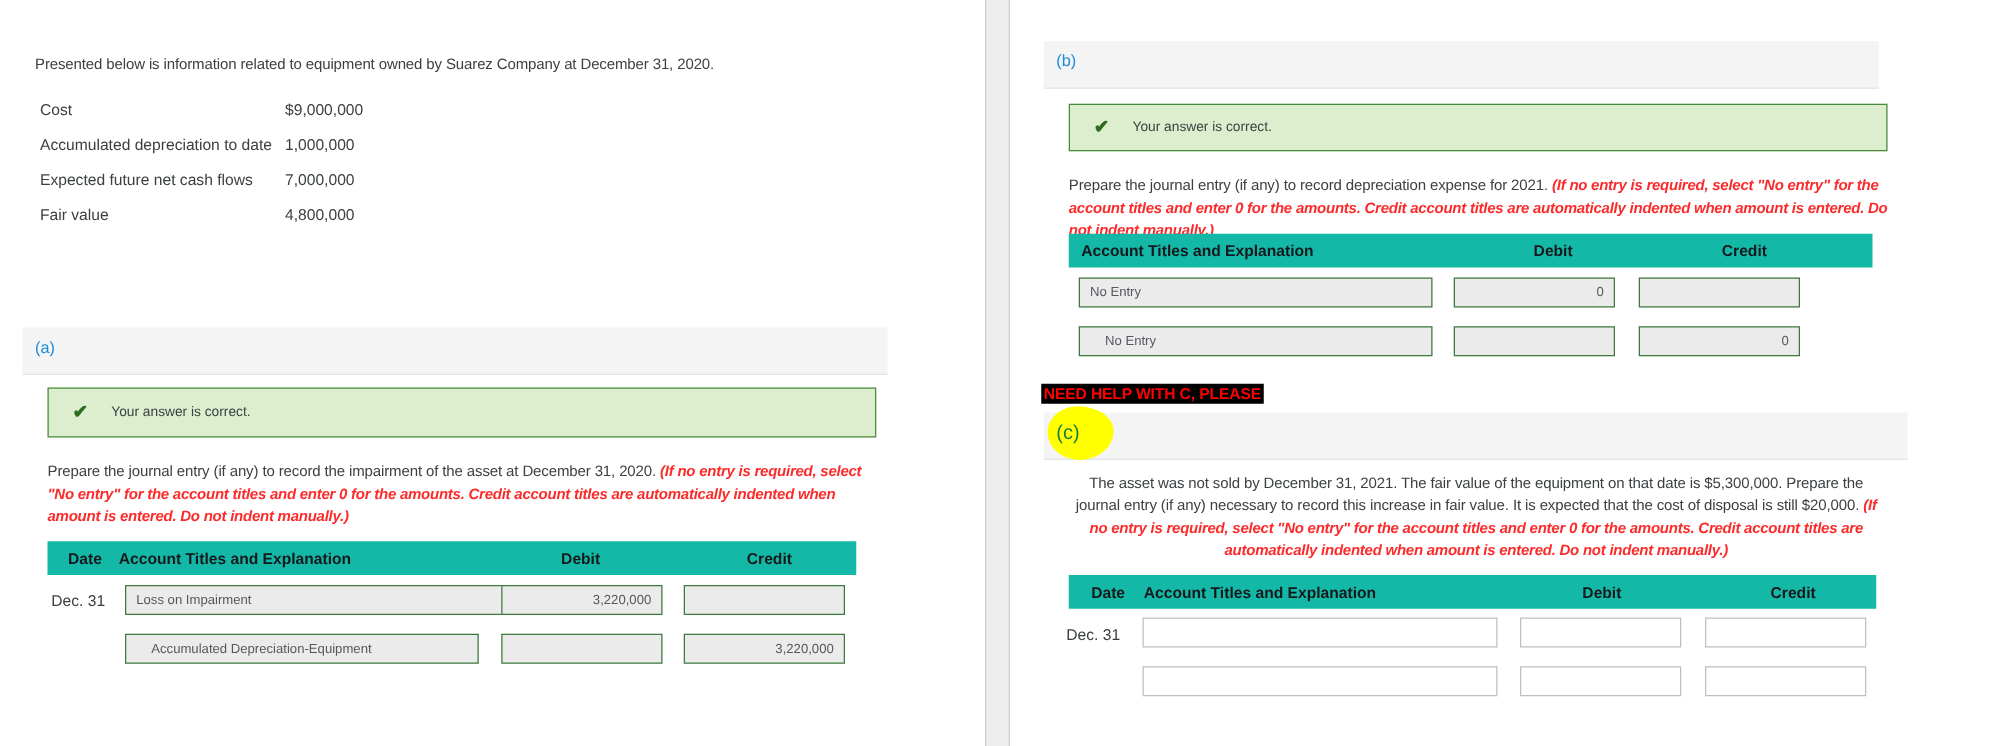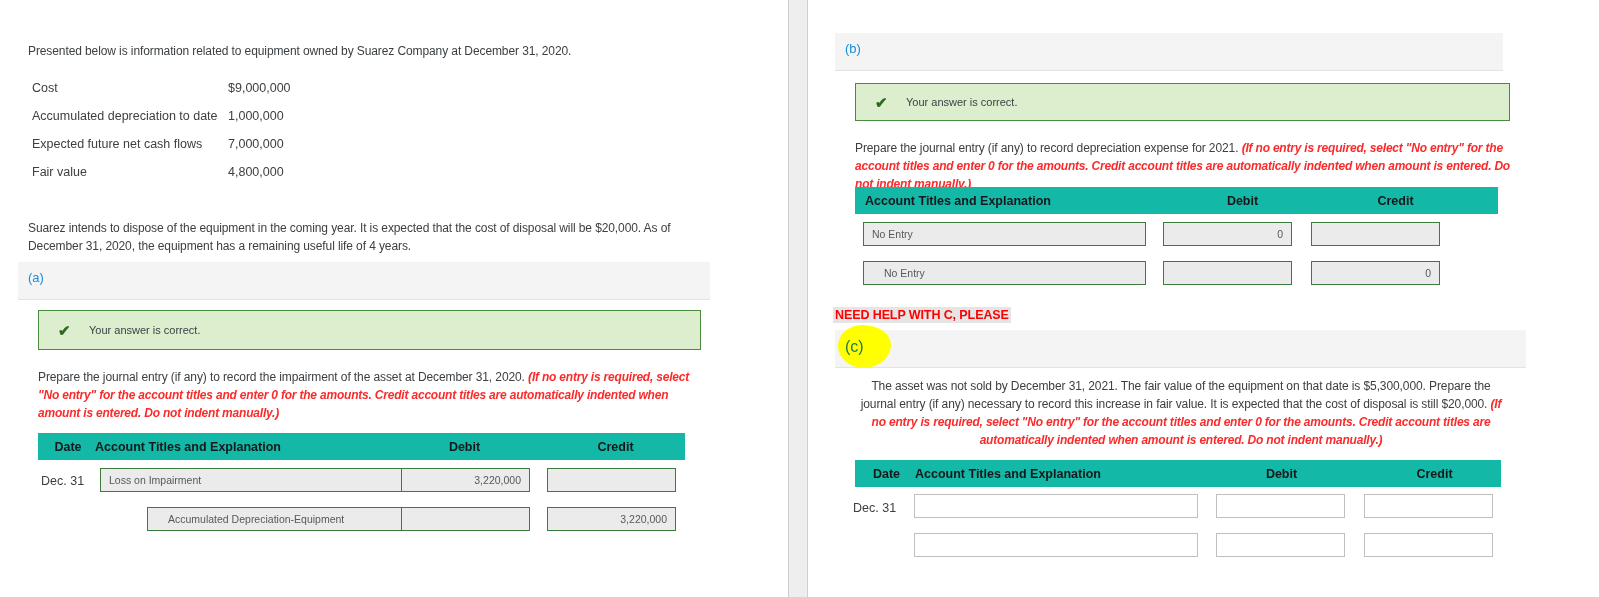--- a/index.html
+++ b/index.html
@@ -149,21 +149,21 @@
   .jinput.empty-white {
     border: 1px solid #bfbfbf;
     background: #ffffff;
   }
   .jinput.numeric { text-align: right; }
   .jinput.indented { padding-left: 20px; }
 
   
   .hl-text {
     position: absolute;
-    background: #e5e5e5;
+    background: #000000;
     color: #ff0000;
     font-size: 12.5px;
     font-weight: bold;
     letter-spacing: -0.1px;
     padding: 1px 2px;
     white-space: nowrap;
     z-index: 5;
   }
   .hl-blob {
     position: absolute;
@@ -195,21 +195,20 @@
     </div>
     <div class="fact-row" style="left:32px; top:137px;">
       <span class="fact-label">Expected future net cash flows</span>
       <span class="fact-value">7,000,000</span>
     </div>
     <div class="fact-row" style="left:32px; top:165px;">
       <span class="fact-label">Fair value</span>
       <span class="fact-value">4,800,000</span>
     </div>
 
-    <div class="ptext" style="left:28px; top:219px; width:686px;">Suarez intends to dispose of the equipment in the coming year. It is expected that the cost of disposal will be $20,000. As of December 31, 2020, the equipment has a remaining useful life of 4 years.</div>
 
     <div class="section-band" style="left:18px; top:262px; width:692px; height:38px;">
       <span class="band-label">(a)</span>
     </div>
 
     <div class="alert-success" style="left:38px; top:310px; width:663px; height:40px;">
       <span class="check">✔</span>
       <span class="alert-text">Your answer is correct.</span>
     </div>
 
@@ -224,21 +223,21 @@
         <span class="col col-center" style="left:364px; width:125px;">Debit</span>
         <span class="col col-center" style="left:510px; width:135px;">Credit</span>
       </div>
 
       <div class="jcell-date" style="left:41px; top:474px;">Dec. 31</div>
       <div class="jinput" style="left:100px; top:468px; width:321px;">Loss on Impairment</div>
       <div class="jinput numeric" style="left:401px; top:468px; width:129px;">3,220,000</div>
       <div class="jinput numeric" style="left:547px; top:468px; width:129px;"></div>
 
       <div class="jcell-date" style="left:41px; top:513px;"></div>
-      <div class="jinput indented" style="left:100px; top:507px; width:283px;margin-left:47px;">Accumulated Depreciation-Equipment</div>
+      <div class="jinput indented" style="left:100px; top:507px; width:283px;">Accumulated Depreciation-Equipment</div>
       <div class="jinput numeric" style="left:401px; top:507px; width:129px;"></div>
       <div class="jinput numeric" style="left:547px; top:507px; width:129px;">3,220,000</div>
     </div>
   </div>
 
   <div class="panel-divider"></div>
 
   <div id="right-panel" class="panel">
 
     <div class="section-band" style="left:27px; top:33px; width:668px; height:38px;">

